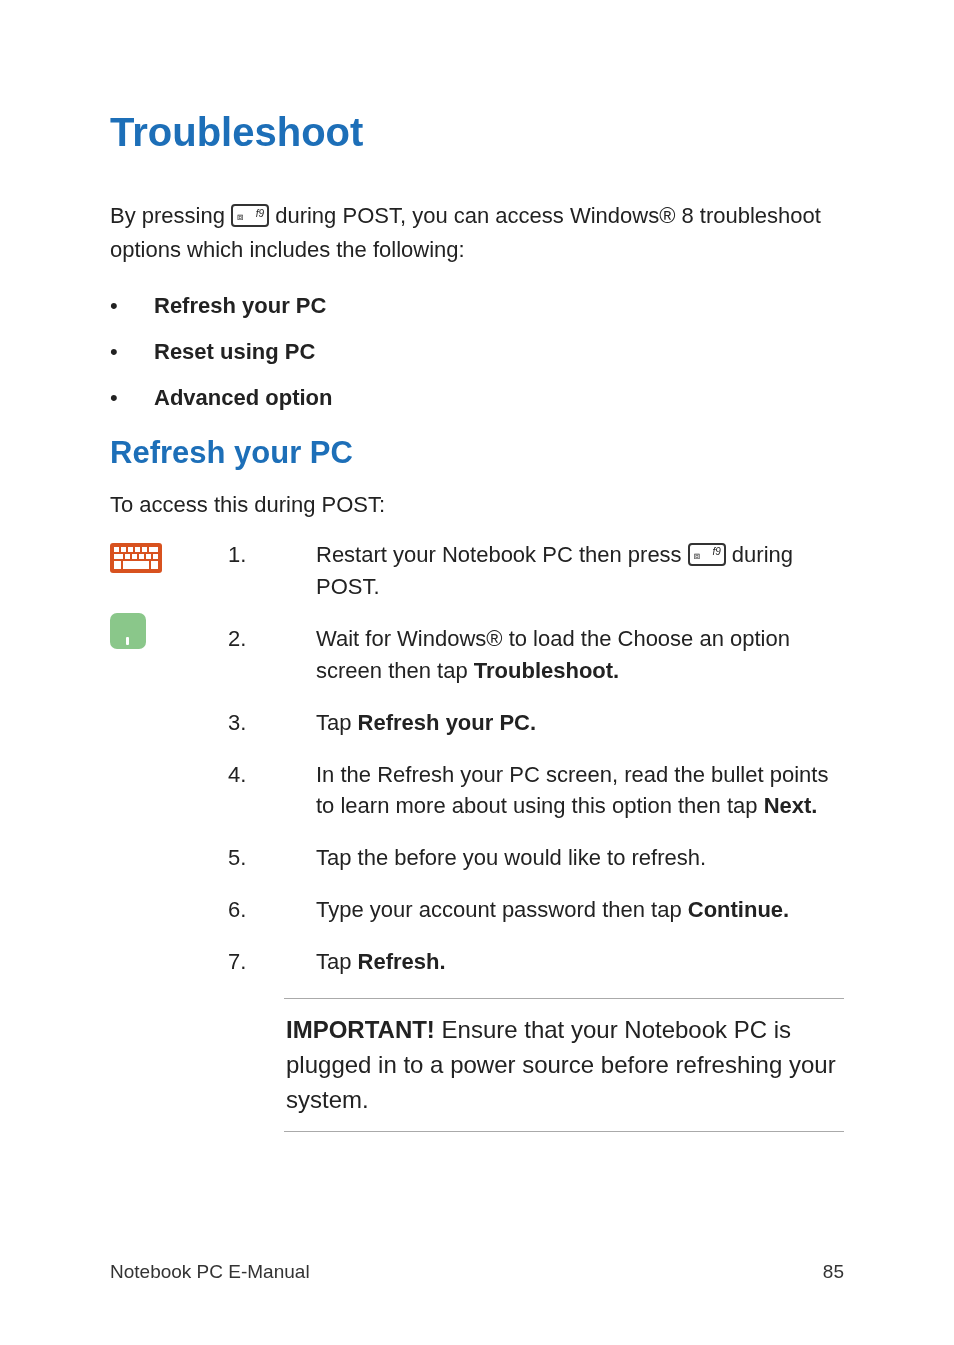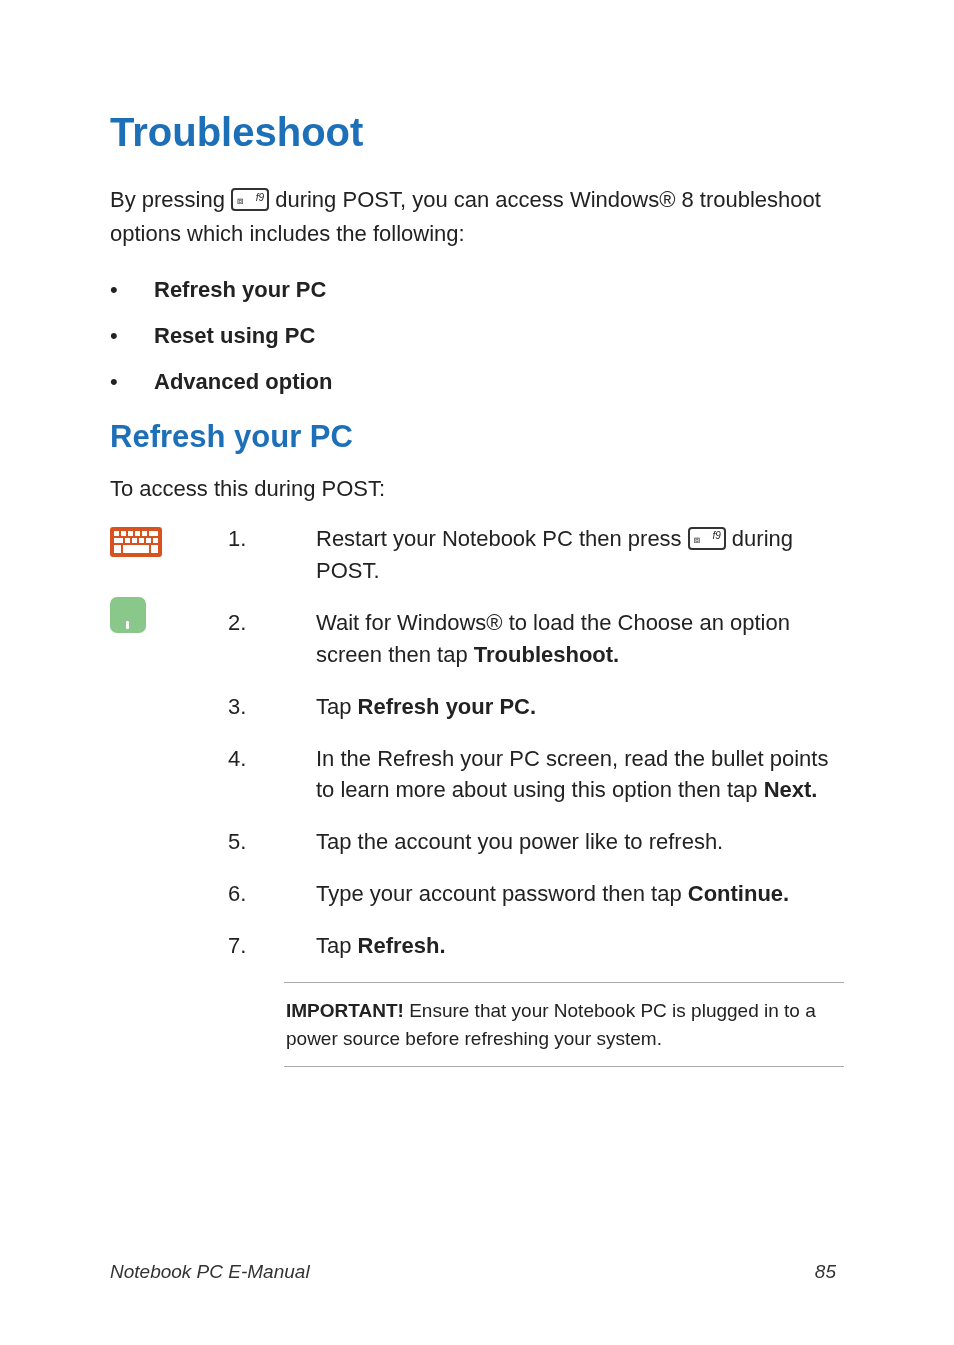--- a/index.html
+++ b/index.html
@@ -14,21 +14,21 @@
     background: #ffffff;
     color: #222222;
     position: relative;
   }
   .page {
     padding: 110px 110px 0 110px;
   }
   .h1 {
     font-size: 40px;
     font-weight: 700;
-    margin-bottom: 28px;
+    margin-bottom: 44px;
   }
   .body-text {
     font-size: 22px;
     line-height: 1.55;
     margin-bottom: 16px;
     margin-top: 16px;
   }
   .key {
     display: inline-block;
     border: 2px solid #333;
@@ -126,33 +126,32 @@
   .step-body {
     flex: 1;
     margin-left: 32px;
   }
   .important-box {
     margin-left: 56px;
     margin-top: 16px;
     border-top: 1px solid #aaa;
     border-bottom: 1px solid #aaa;
     padding: 14px 2px;
-    font-size: 19px;
+    font-size: 24px;
     line-height: 1.45;
   }
   .footer {
     position: absolute;
     bottom: 62px;
     left: 110px;
-    right: 118px;
+    right: 110px;
     display: flex;
     justify-content: space-between;
     font-size: 19px;
     color: #333;
-    font-style: italic;
   }
   .blue { color: #1d6fb8; }
   b { font-weight: 700; }
 </style>
 </head>
 <body>
 
 <div class="page">
 
   <h1 class="h1 blue">Troubleshoot</h1>
@@ -243,21 +242,21 @@
 
       <div class="step">
         <span class="step-num">4.</span>
         <span class="step-body">
           <span>In the Refresh your PC screen, read the bullet points to learn more about using this option then tap </span><b>Next.</b>
         </span>
       </div>
 
       <div class="step">
         <span class="step-num">5.</span>
-        <span class="step-body">Tap the account you power like to refresh.</span>
+        <span class="step-body">Tap the before you would like to refresh.</span>
       </div>
 
       <div class="step">
         <span class="step-num">6.</span>
         <span class="step-body">
           <span>Type your account password then tap </span><b>Continue.</b>
         </span>
       </div>
 
       <div class="step">

